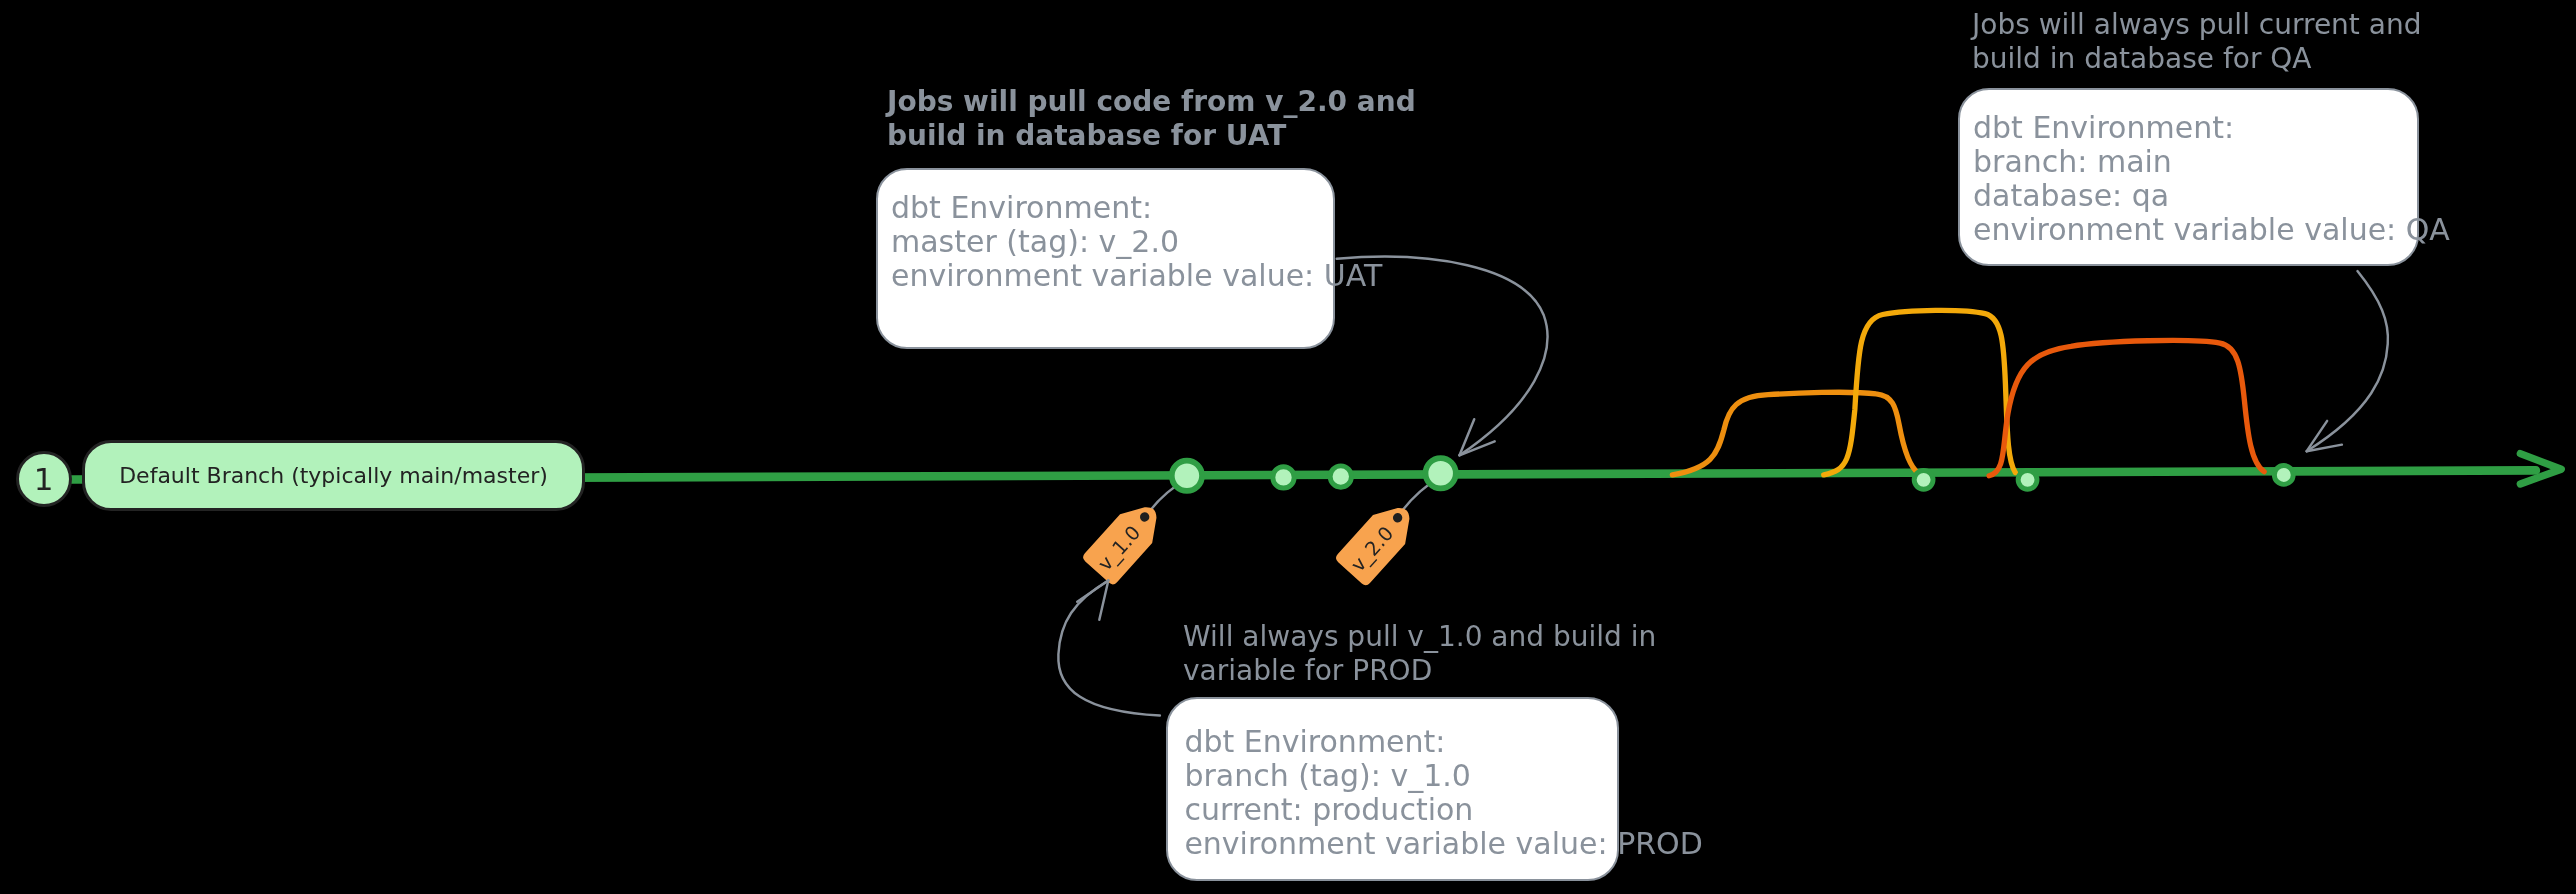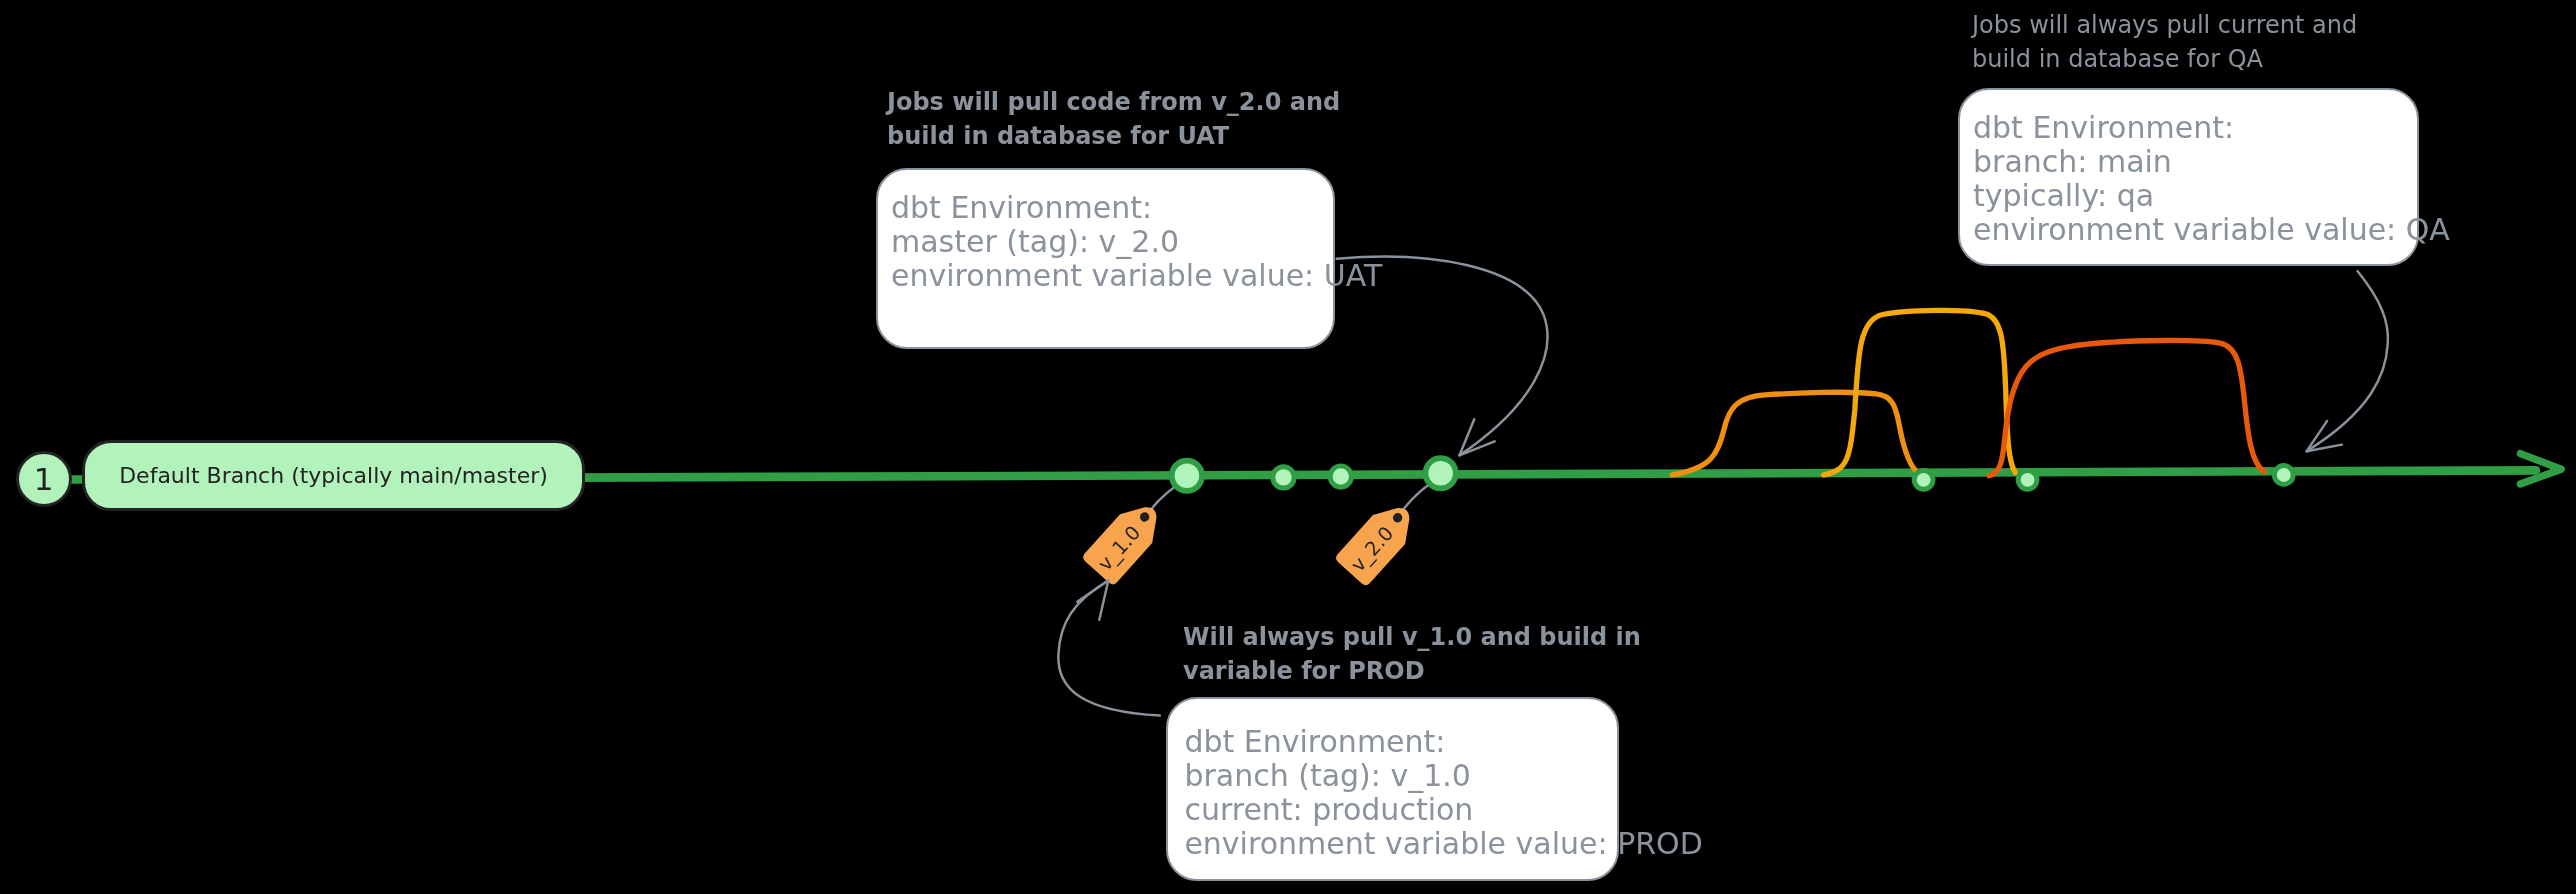--- a/index.html
+++ b/index.html
@@ -41,40 +41,40 @@
     background: var(--green-fill);
     border: 3.3px solid var(--dark);
     color: var(--dark);
     font-size: 22px;
     display: flex; align-items: center; justify-content: center;
     white-space: nowrap;
   }
   .callout-title {
     position: absolute;
     color: var(--gray);
-    font-size: 24px;
+    font-size: 28px;
     line-height: 34px;
     white-space: nowrap;
   }
   .callout-box {
     position: absolute;
     background: var(--white);
     border: 2.5px solid var(--gray);
     border-radius: 31px;
     color: var(--gray);
     font-size: 30px;
     line-height: 34px;
     padding: 21px 11.5px 0 13px;
     white-space: nowrap;
   }
   #uat-title  { left: 887px; top: 85px; font-weight: bold; }
   #uat-box    { left: 876px; top: 168px; width: 459px; height: 181px; }
   #qa-title   { left: 1972px; top: 8.2px; }
   #qa-box     { left: 1958px; top: 88px; width: 461px; height: 178px; }
-  #prod-title { left: 1183px; top: 620px; font-weight: bold; }
+  #prod-title { left: 1183px; top: 620px; }
   #prod-box   { left: 1166px; top: 697px; width: 453px; height: 184px; padding-top: 26px; padding-left: 16.4px; }
 </style>
 </head>
 <body>
 
 <div id="canvas">
 
   <svg id="diagram-svg" width="2576" height="895" viewBox="0 0 3147 1093">
 
     <line x1="87" y1="585.5" x2="3098" y2="574.5" stroke="#2f9e44" stroke-width="10.5" stroke-linecap="round"></line>
@@ -141,21 +141,21 @@
     <div>environment variable value: UAT</div>
   </div>
 
   <div class="callout-title" id="qa-title">
     <div>Jobs will always pull current and</div>
     <div>build in database for QA</div>
   </div>
   <div class="callout-box" id="qa-box">
     <div>dbt Environment:</div>
     <div>branch: main</div>
-    <div>typically: qa</div>
+    <div>database: qa</div>
     <div>environment variable value: QA</div>
   </div>
 
   <div class="callout-title" id="prod-title">
     <div>Will always pull v_1.0 and build in</div>
     <div>variable for PROD</div>
   </div>
   <div class="callout-box" id="prod-box">
     <div>dbt Environment:</div>
     <div>branch (tag): v_1.0</div>

